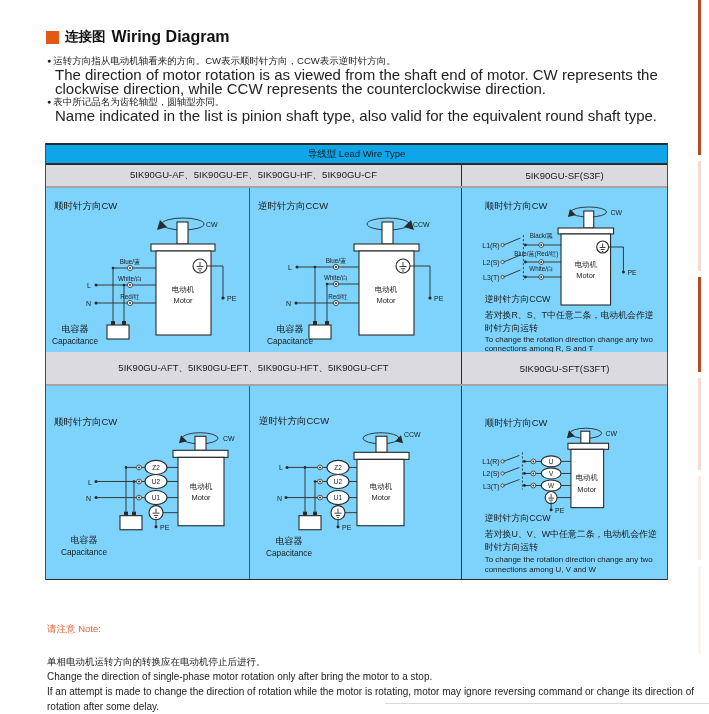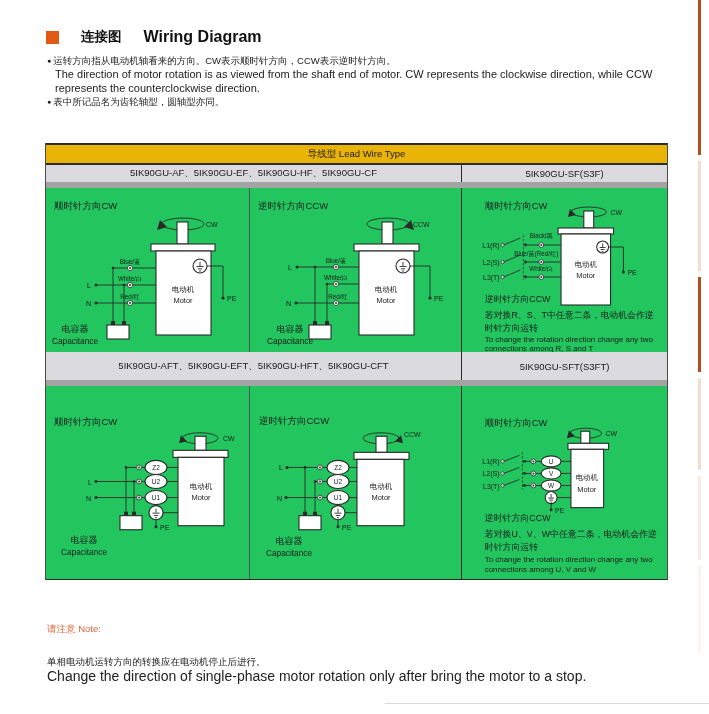--- a/index.html
+++ b/index.html
@@ -1,40 +1,40 @@
 <!DOCTYPE html>
 <html><head>
 <meta charset="utf-8">
 <style>
   * { margin:0; padding:0; box-sizing:border-box; }
   html,body { width:709px; height:714px; }
   body { background:#fff; font-family:"Liberation Sans","DejaVu Sans",sans-serif; color:#1c1c1c; }
   .doc { position:relative; width:709px; height:714px; overflow:hidden; background:#fff; }
 
   
-  .doc-header { position:absolute; left:46px; top:28px; display:flex; align-items:center; gap:22px; }
+  .doc-header { position:absolute; left:46px; top:28px; display:flex; align-items:center; gap:6px; }
   .accent-square { width:13px; height:13px; background:#e05a16; }
   .title-cn { font-size:13.5px; font-weight:bold; color:#111; }
   .title-en { font-size:16px; font-weight:bold; color:#111; }
 
   
   .bullets { position:absolute; left:47px; top:54px; list-style:none; width:640px; }
   .b-cn { font-size:9.5px; line-height:14px; color:#1a1a1a; }
   .b-dot { font-size:7px; vertical-align:1px; margin-right:2px; }
-  .b-en { font-size:11px; line-height:13.5px; color:#222; padding-left:8px; }
+  .b-en { font-size:15px; line-height:13.5px; color:#222; padding-left:8px; }
 
   
   .wtable { position:absolute; left:45px; top:143px; width:623px; border-left:1px solid #4a4a4a; border-right:1px solid #4a4a4a; }
-  .sec-h { height:22px; background:#eab308; border-top:2px solid #2b2b2b; border-bottom:2px solid #2b2b2b;
+  .sec-h { height:22px; background:#0ea5e9; border-top:2px solid #2b2b2b; border-bottom:2px solid #2b2b2b;
            display:flex; align-items:center; justify-content:center; font-size:9.5px; color:#1a1a1a; }
-  .models { display:flex; height:23px; background:#dbdbdf; border-bottom:6px solid #a3a3a3; font-size:9.5px; color:#1a1a1a; }
+  .models { display:flex; height:23px; background:#dbdbdf; border-bottom:2px solid #a3a3a3; font-size:9.5px; color:#1a1a1a; }
   .models > div { display:flex; align-items:center; justify-content:center; }
   .m-left { width:416px; border-right:1.5px solid #2b2b2b; }
   .m-right { flex:1; }
-  .drow { display:flex; background:#22c55e; }
+  .drow { display:flex; background:#7dd3fc; }
   .r1 { height:164px; }
   .r2 { height:194px; border-bottom:1.5px solid #2b2b2b; }
   .cell { position:relative; }
   .c1 { width:204px; border-right:1px solid #555; }
   .c2 { width:212px; border-right:1.5px solid #2b2b2b; }
   .c3 { flex:1; }
   .cell svg { display:block; width:100%; height:100%; }
 
   
   svg text { fill:#1b1b1b; }
@@ -50,21 +50,21 @@
   .wire { stroke:#2a2a2a; stroke-width:0.9; fill:none; }
   .lnw  { stroke:#2a2a2a; stroke-width:1.1; fill:#fff; }
   .lnw2 { stroke:#2a2a2a; stroke-width:0.8; fill:#fff; }
   .dotf { fill:#2a2a2a; stroke:none; }
   .dash { stroke:#2a2a2a; stroke-width:0.8; fill:none; stroke-dasharray:2.2,1.8; }
 
   
   .notes { position:absolute; left:47px; top:622px; width:650px; }
   .n-title { color:#e0663a; font-size:9.5px; line-height:14px; margin-bottom:18px; }
   .n-cn { font-size:9.5px; line-height:15px; color:#1a1a1a; }
-  .n-en { font-size:14px; line-height:15px; color:#222; }
+  .n-en { font-size:10px; line-height:15px; color:#222; }
 
   
   .edge-seg { position:absolute; left:698px; width:3px; }
   .seg1 { top:0;   height:155px; background:#b84a20; }
   .seg2 { top:161px; height:110px; background:#f3ddd3; }
   .seg3 { top:277px; height:95px;  background:#b84a20; }
   .seg4 { top:378px; height:92px;  background:#f3ddd3; }
   .seg5 { top:476px; height:84px;  background:#f8ece6; }
   .seg6 { top:566px; height:88px;  background:#fbf4f0; }
   .bottom-rule { position:absolute; left:385px; top:703px; width:324px; height:1px; background:#d8d8d8; }
@@ -80,20 +80,21 @@
     <span class="title-en">Wiring Diagram</span>
   </div>
 
   <ul class="bullets">
     <li>
       <div class="b-cn"><span class="b-dot">●</span><span>运转方向指从电动机轴看来的方向。CW表示顺时针方向，CCW表示逆时针方向。</span></div>
       <div class="b-en">The direction of motor rotation is as viewed from the shaft end of motor. CW represents the clockwise direction, while CCW represents the counterclockwise direction.</div>
     </li>
     <li>
       <div class="b-cn"><span class="b-dot">●</span><span>表中所记品名为齿轮轴型，圆轴型亦同。</span></div>
+      <div class="b-en">Name indicated in the list is pinion shaft type, also valid for the equivalent round shaft type.</div>
     </li>
   </ul>
 
   <div class="wtable">
 
     <div class="sec-h">导线型 Lead Wire Type</div>
     <div class="models">
       <div class="m-left">5IK90GU-AF、5IK90GU-EF、5IK90GU-HF、5IK90GU-CF</div>
       <div class="m-right">5IK90GU-SF(S3F)</div>
     </div>
@@ -530,20 +531,21 @@
           <text class="nen" x="23" y="185">connections among U, V and W</text>
         </svg>
       </div>
     </div>
   </div>
 
   <div class="notes">
     <div class="n-title">请注意 Note:</div>
     <div class="n-cn">单相电动机运转方向的转换应在电动机停止后进行。</div>
     <div class="n-en">Change the direction of single-phase motor rotation only after bring the motor to a stop.</div>
+    <div class="n-en">If an attempt is made to change the direction of rotation while the motor is rotating, motor may ignore reversing command or change its direction of rotation after some delay.</div>
   </div>
 
   <div class="edge-seg seg1"></div>
   <div class="edge-seg seg2"></div>
   <div class="edge-seg seg3"></div>
   <div class="edge-seg seg4"></div>
   <div class="edge-seg seg5"></div>
   <div class="edge-seg seg6"></div>
   <div class="bottom-rule"></div>
 </div>

